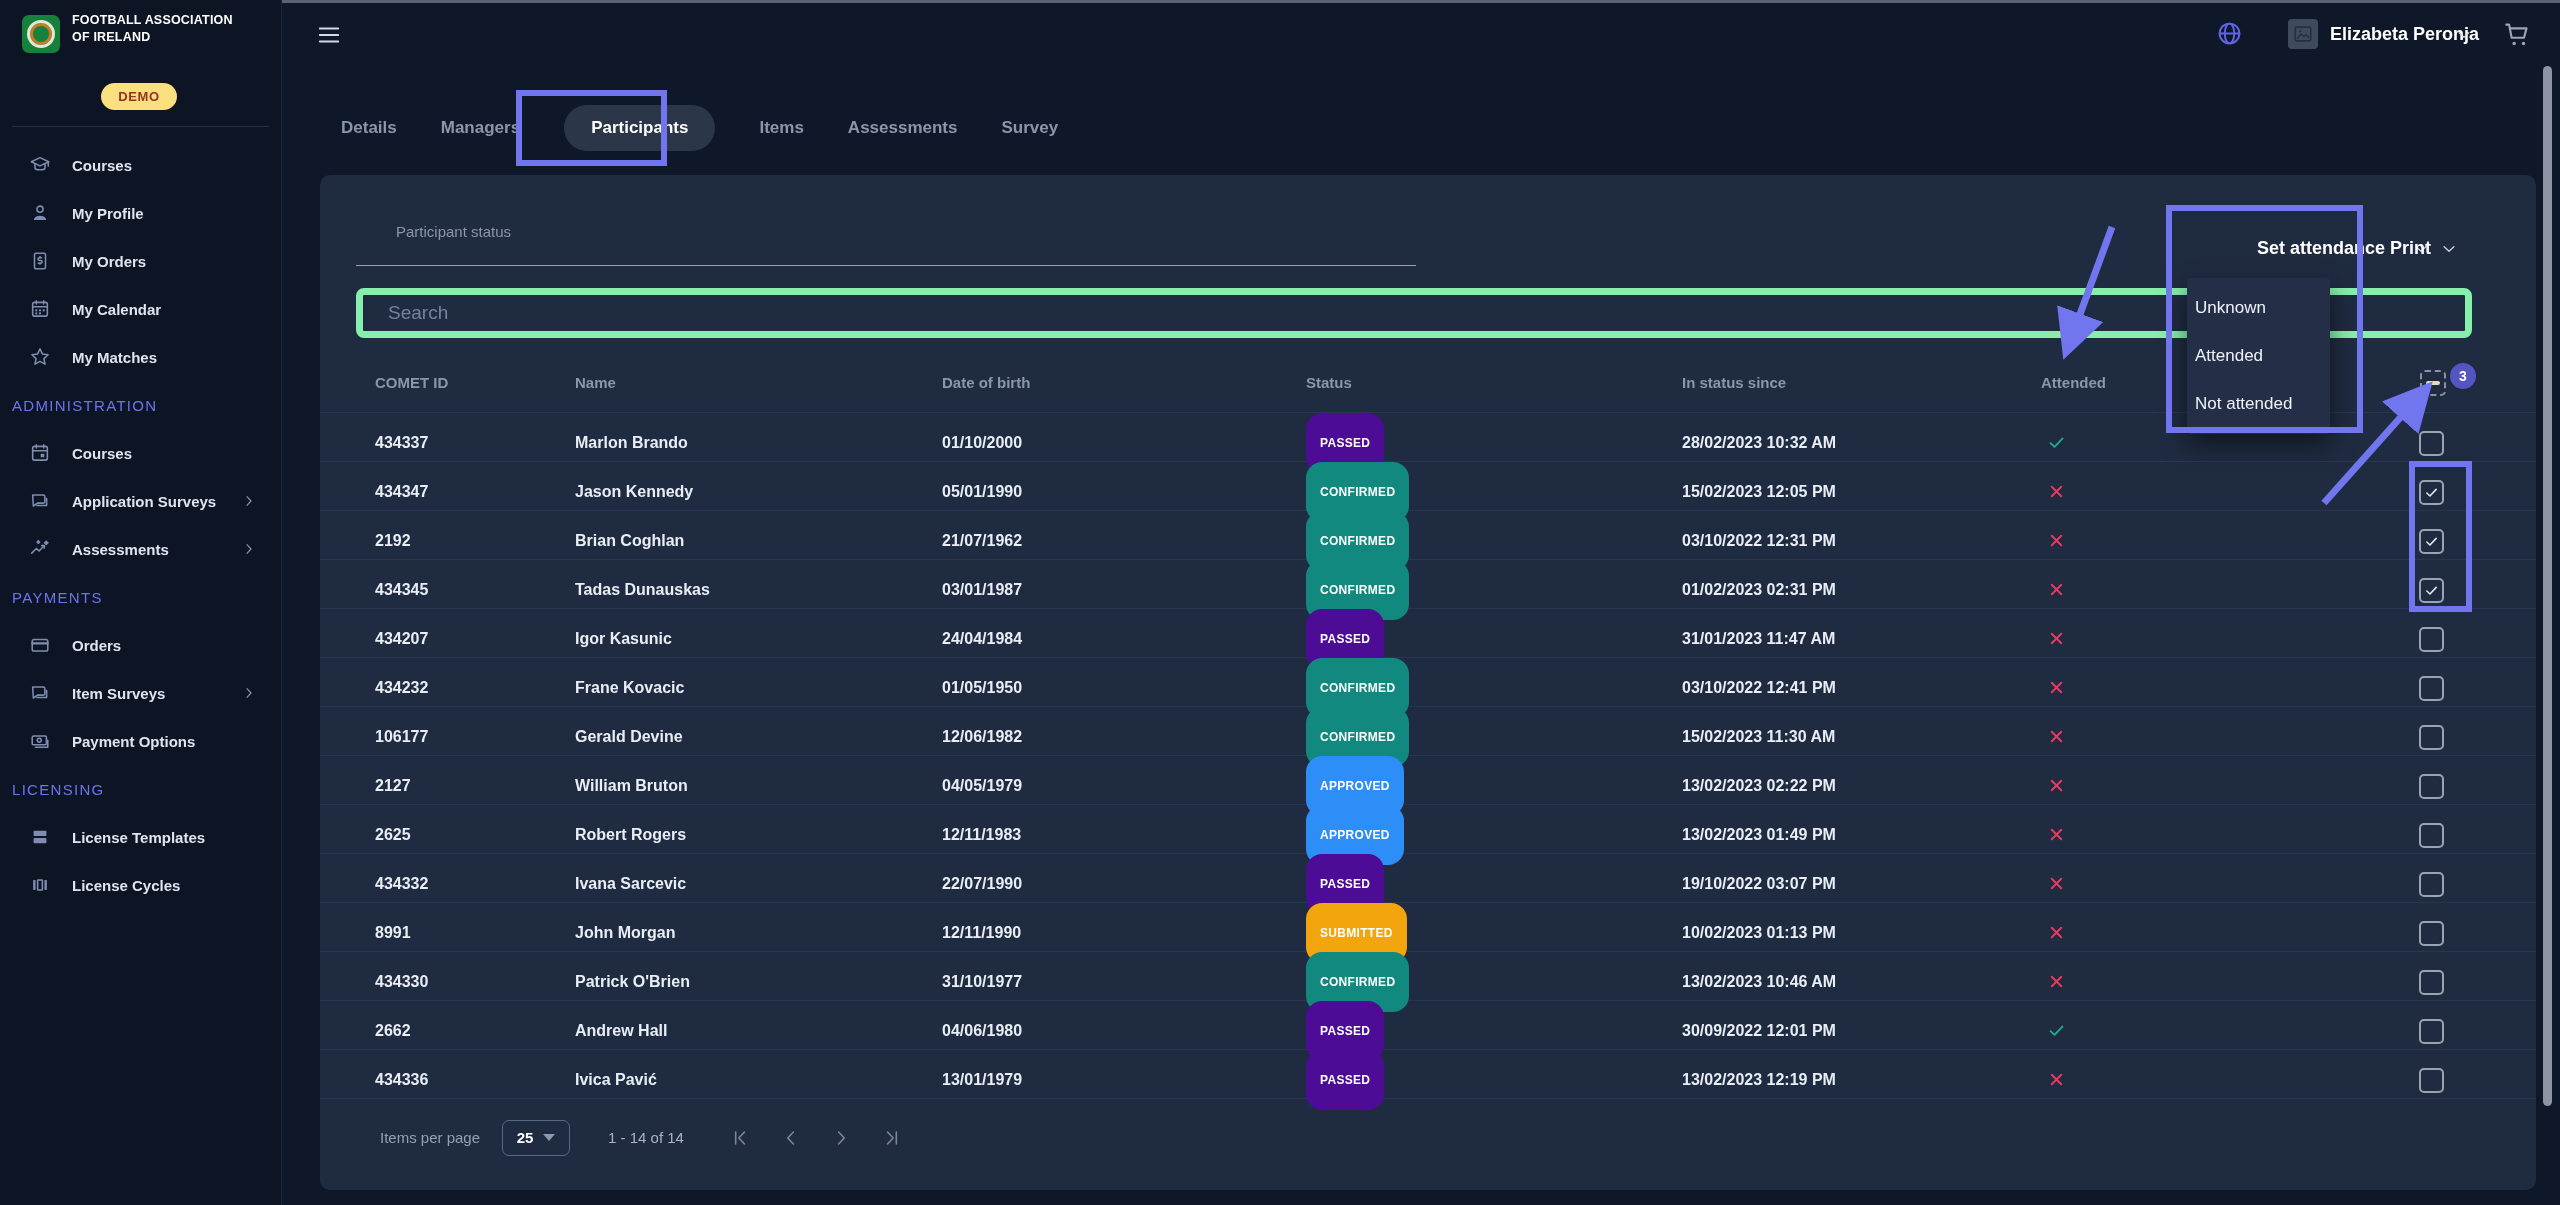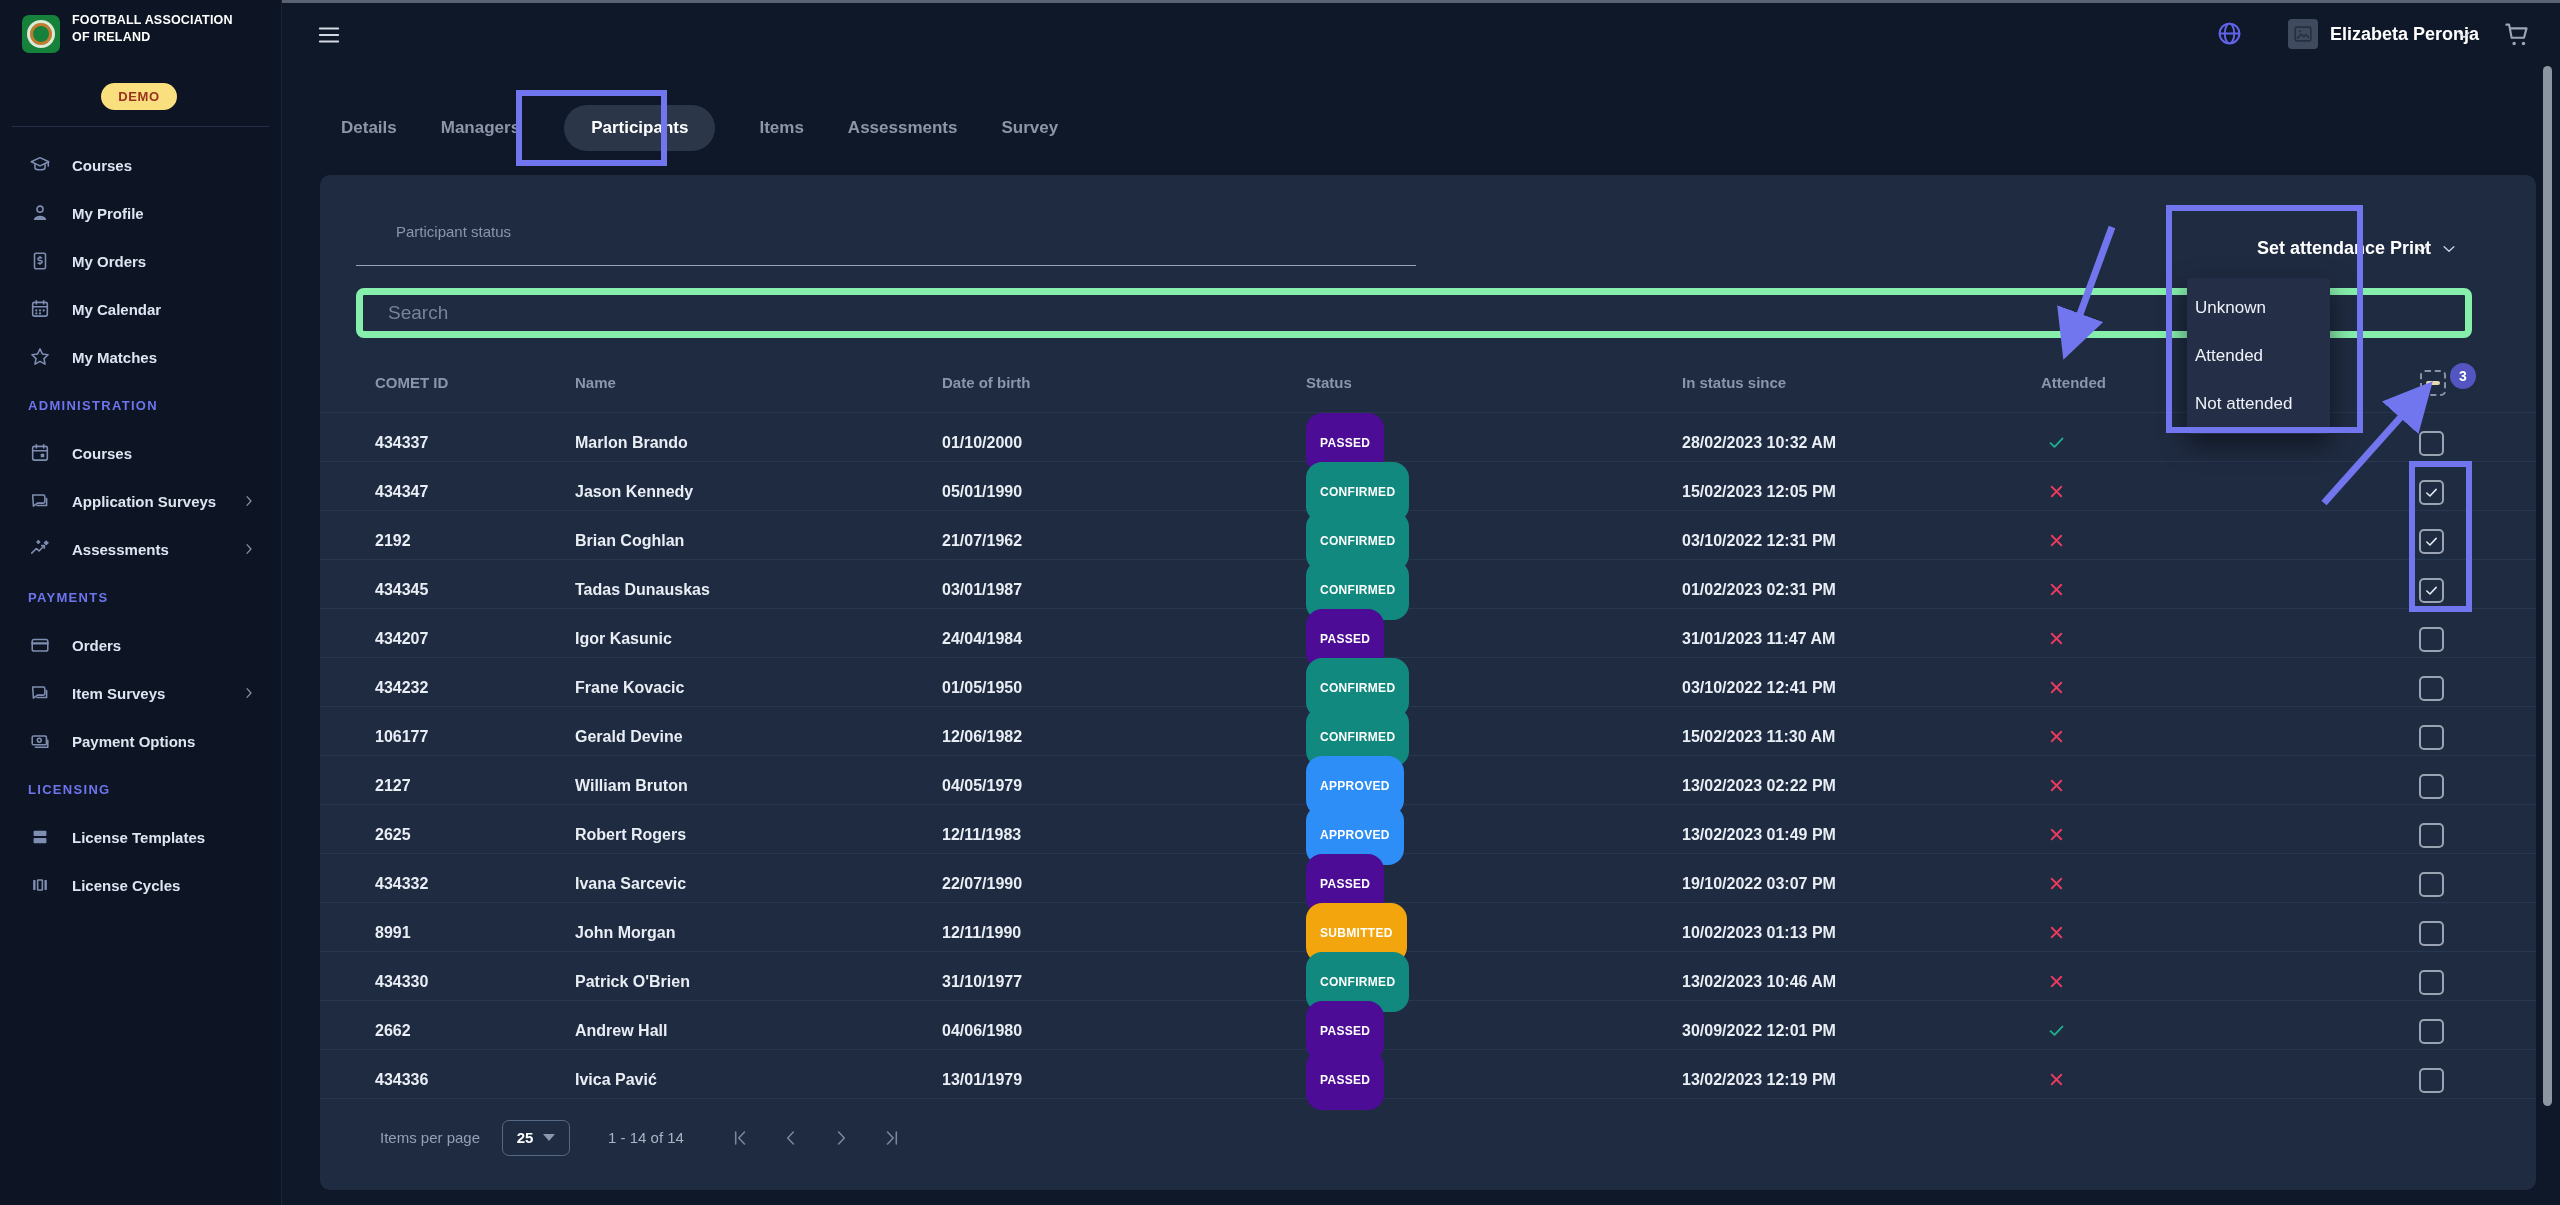--- a/index.html
+++ b/index.html
@@ -22,22 +22,22 @@
             line-height:17px;letter-spacing:.2px;}
   .demo{position:absolute;left:101px;top:83px;width:76px;height:27px;border-radius:14px;background:var(--demo-bg);
         color:var(--demo-text);font-weight:700;font-size:13px;letter-spacing:.6px;
         display:flex;align-items:center;justify-content:center;}
   .side-div{position:absolute;left:12px;right:12px;top:126px;height:1px;background:#232f47;}
   .nav{position:absolute;left:0;top:141px;width:281px;}
   .nav-item{height:48px;display:flex;align-items:center;padding-left:29px;cursor:pointer;color:#7f8db0;}
   .nav-ic{width:22px;height:22px;margin-right:21px;flex:none;}
   .nav-label{color:#dfe5f0;font-size:15px;font-weight:700;}
   .nav-chev{margin-left:auto;margin-right:24px;width:16px;height:16px;color:#8b97ad;}
-  .nav-header{height:48px;display:flex;align-items:center;padding-left:28px;color:var(--section);
-              font-size:13px;font-weight:700;letter-spacing:1.3px;}
+  .nav-header{height:48px;display:flex;align-items:center;padding-left:12px;color:var(--section);
+              font-size:15px;font-weight:400;letter-spacing:1.3px;}
 
   
   .hamburger{position:absolute;left:316px;top:22px;width:26px;height:26px;color:#d3dae6;cursor:pointer;}
   .globe-btn{position:absolute;left:2216px;top:20px;width:27px;height:27px;color:var(--globe);cursor:pointer;}
   .avatar{position:absolute;left:2288px;top:19px;width:30px;height:30px;border-radius:4px;background:#3f4a5e;
           color:#27303f;display:flex;align-items:center;justify-content:center;}
   .user-name{position:absolute;left:2330px;top:24px;font-size:18px;font-weight:700;color:#ffffff;}
   .user-chev{position:absolute;left:2455px;top:26px;width:18px;height:18px;color:#d0d7e2;cursor:pointer;}
   .cart-btn{position:absolute;left:2502px;top:19px;width:30px;height:30px;color:#9aa5b5;cursor:pointer;}
 

